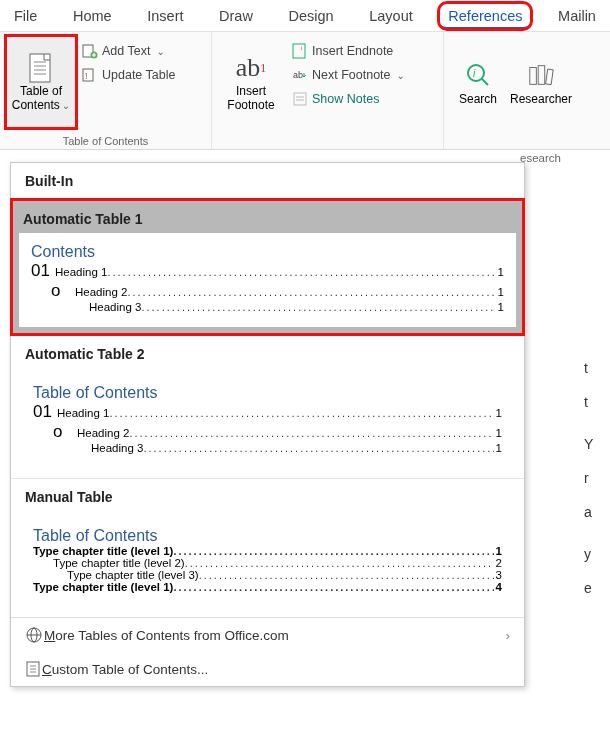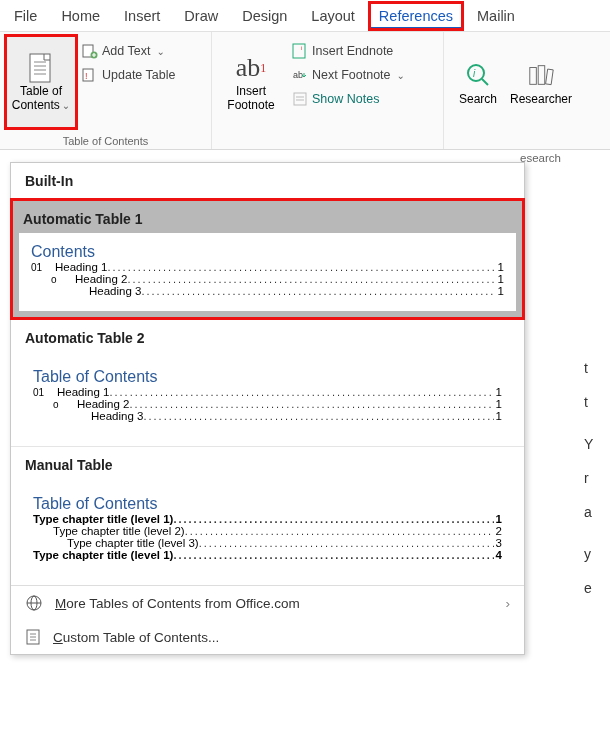--- a/index.html
+++ b/index.html
@@ -14,36 +14,38 @@
   position: relative;
 }
 .tabbar {
   height: 32px;
   display: flex;
   align-items: center;
   border-bottom: 1px solid #e1e1e1;
   background: #fff;
   padding: 0 4px;
   gap: 4px;
+  justify-content: space-between;
 }
 .tab {
   padding: 6px 10px;
   cursor: pointer;
   color: #444;
   font-size: 14.5px;
 }
 .tab.active {
   color: #185abd;
   font-weight: 500;
   border-bottom: 3px solid #185abd;
   padding-bottom: 3px;
 }
 .tab.hl {
   outline: 3px solid #e11;
   outline-offset: -2px;
+  border-radius: 9px;
 }
 .ribbon {
   height: 118px;
   display: flex;
   border-bottom: 1px solid #d9d9d9;
   background: #fafafa;
 }
 .rgroup {
   display: flex;
   flex-direction: column;
@@ -157,21 +159,21 @@
 }
 .toc-line {
   display: flex;
   align-items: baseline;
   font-size: 11.5px;
   white-space: nowrap;
 }
 .toc-bullet {
   width: 24px;
   flex: none;
-  font-size: 10px;
+  font-size: 17px;
 }
 .toc-text { flex: none; }
 .dots {
   flex: 1 1 auto;
   overflow: hidden;
   font-size: 11px;
   letter-spacing: 2px;
   color: #333;
 }
 .dots::before {
@@ -196,21 +198,21 @@
   align-items: center;
   justify-content: space-between;
   padding: 8px 14px;
   font-size: 13.5px;
   color: #333;
   cursor: pointer;
 }
 .footer-item .lead {
   display: flex;
   align-items: center;
-  gap: 12px;
+  gap: 1px;
 }
 .underline-key { text-decoration: underline; }
 svg { display: block; }
 .research-label {
   position: absolute;
   top: 152px;
   left: 520px;
   font-size: 11.5px;
   color: #666;
 }

